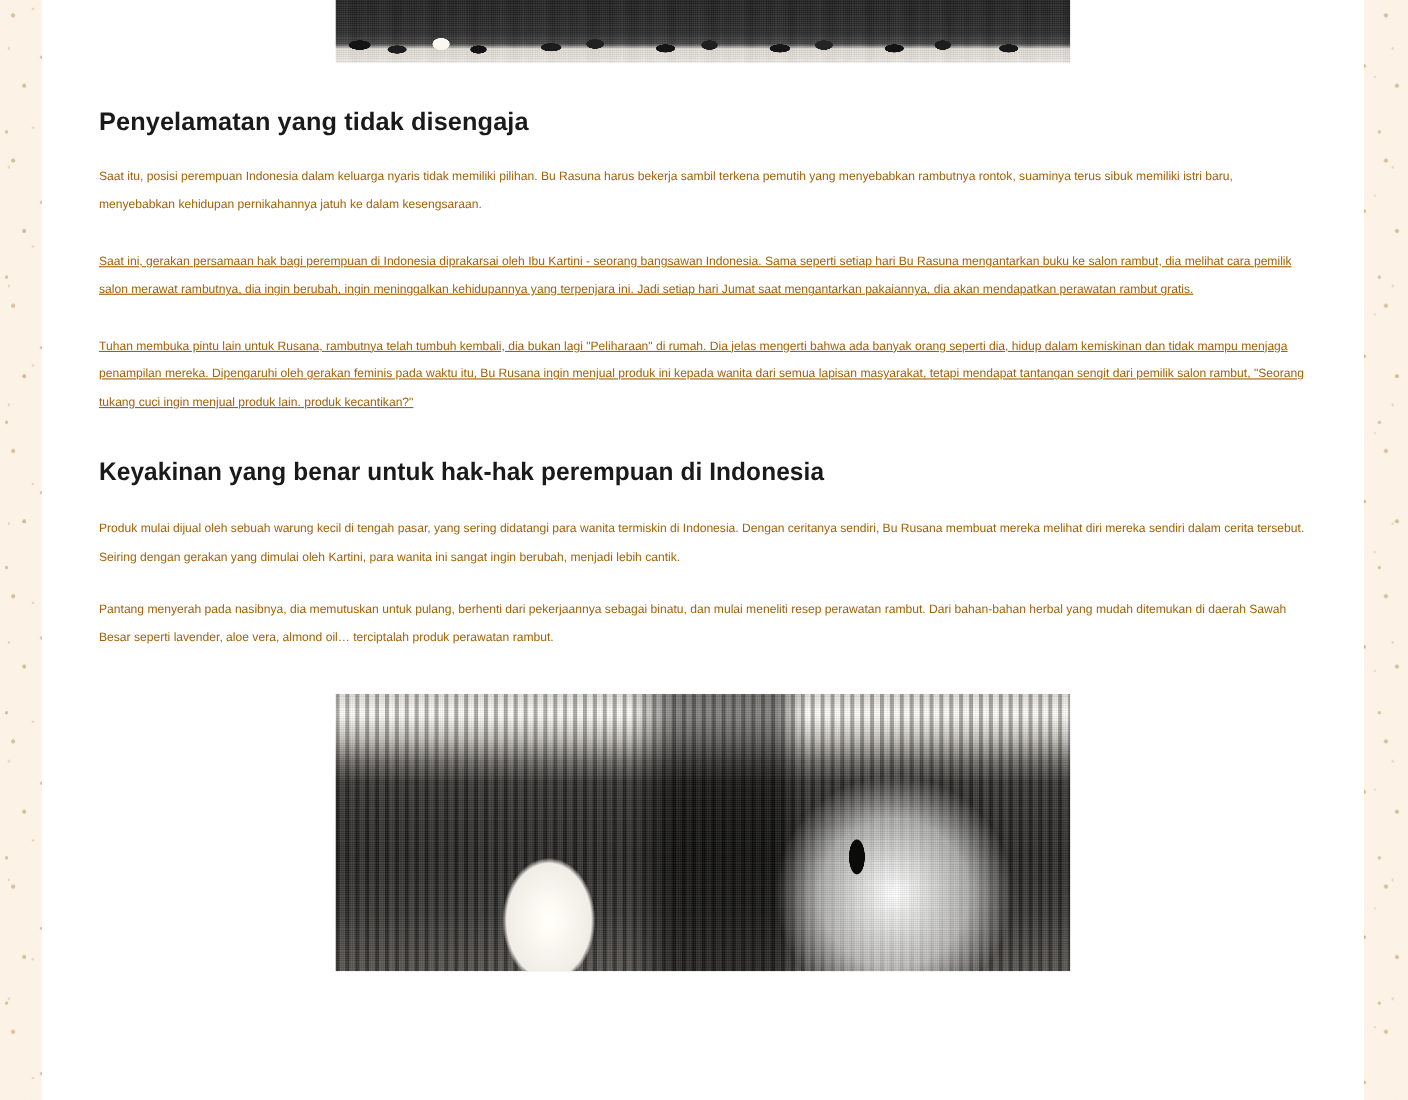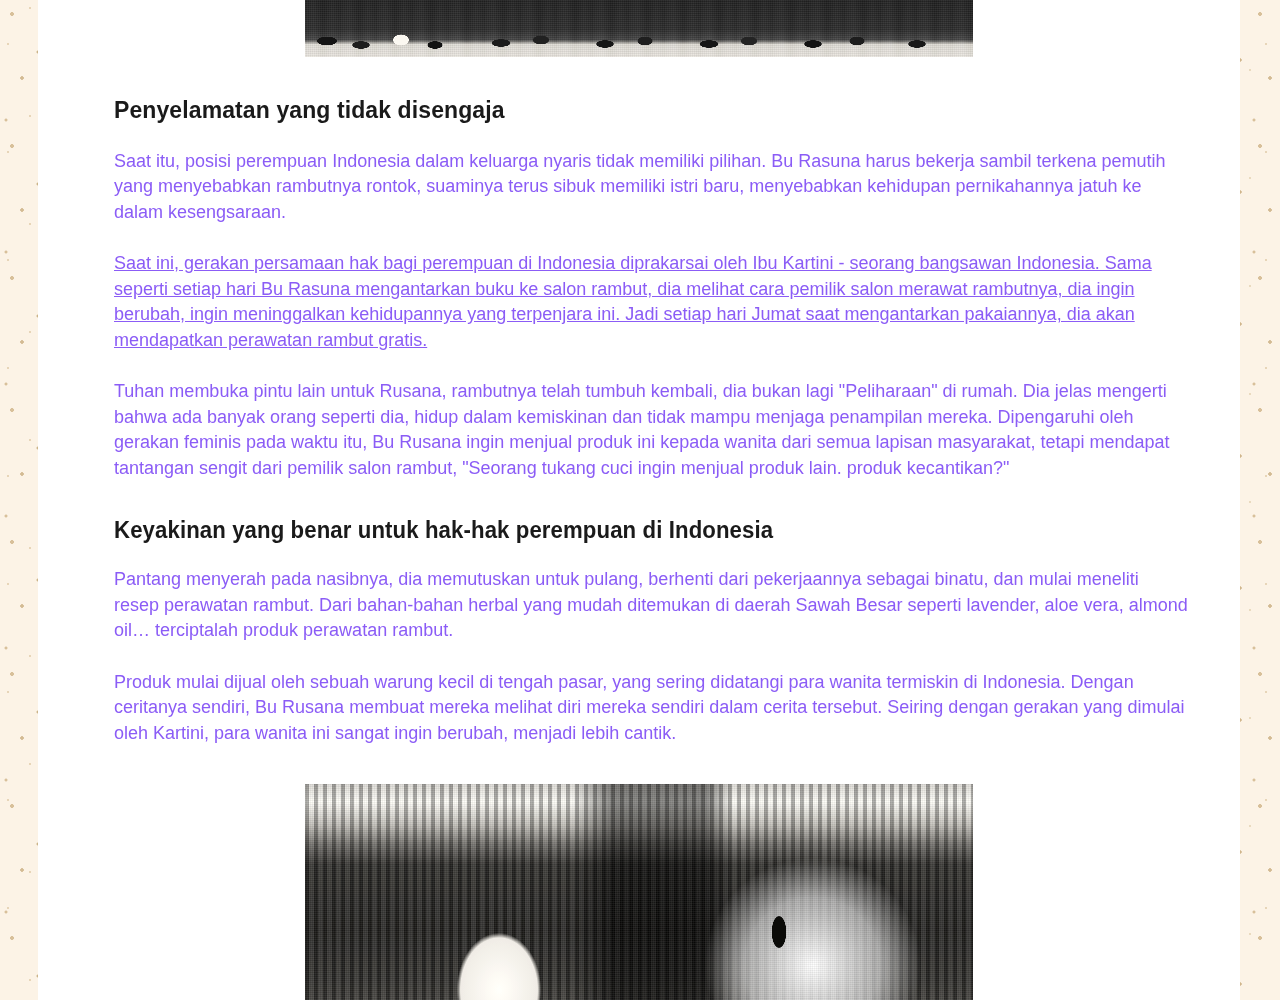--- a/index.html
+++ b/index.html
@@ -195,43 +195,42 @@
     pointer-events: none;
     background-image:
       repeating-linear-gradient(0deg, rgba(255,255,255,0.05) 0 1px, rgba(0,0,0,0.05) 1px 2px),
       repeating-linear-gradient(90deg, rgba(255,255,255,0.04) 0 1px, rgba(0,0,0,0.04) 1px 2px);
     opacity: .85;
   }
 
   
   .body-wrap {
     padding: 0 52px 0 52px;
-    margin-left: 24px;
   }
   h2.heading {
     font-size: 23px;
     font-weight: bold;
     color: #1a1a1a;
     margin: 0;
     letter-spacing: 0.1px;
     line-height: 1.25;
   }
   h2.heading-1 { margin-top: 39px; }
   h2.heading-2 { margin-top: 35px; font-stretch: condensed; transform: scaleX(0.965); transform-origin: left center; }
 
   p.para {
-    font-size: 18px;
+    font-size: 11px;
     line-height: 25.5px;
-    color: #8b5cf6;
+    color: #a16207;
     margin: 0;
     text-align: left;
   }
   p.p1 { margin-top: 24px; }
   p.p2 { margin-top: 26px; text-decoration: underline; }
-  p.p3 { margin-top: 26px; }
+  p.p3 { margin-top: 26px; text-decoration: underline; }
   p.p4 { margin-top: 22px; }
   p.p5 { margin-top: 26px; }
 </style>
 </head>
 <body>
 
 <div class="page-bg"></div>
 
 <div class="sheet">
   <article class="article">
@@ -247,23 +246,23 @@
       <h2 class="heading heading-1">Penyelamatan yang tidak disengaja</h2>
 
       <p class="para p1">Saat itu, posisi perempuan Indonesia dalam keluarga nyaris tidak memiliki pilihan. Bu Rasuna harus bekerja sambil terkena pemutih yang menyebabkan rambutnya rontok, suaminya terus sibuk memiliki istri baru, menyebabkan kehidupan pernikahannya jatuh ke dalam kesengsaraan.</p>
 
       <p class="para p2">Saat ini, gerakan persamaan hak bagi perempuan di Indonesia diprakarsai oleh Ibu Kartini - seorang bangsawan Indonesia. Sama seperti setiap hari Bu Rasuna mengantarkan buku ke salon rambut, dia melihat cara pemilik salon merawat rambutnya, dia ingin berubah, ingin meninggalkan kehidupannya yang terpenjara ini. Jadi setiap hari Jumat saat mengantarkan pakaiannya, dia akan mendapatkan perawatan rambut gratis.</p>
 
       <p class="para p3">Tuhan membuka pintu lain untuk Rusana, rambutnya telah tumbuh kembali, dia bukan lagi "Peliharaan" di rumah. Dia jelas mengerti bahwa ada banyak orang seperti dia, hidup dalam kemiskinan dan tidak mampu menjaga penampilan mereka. Dipengaruhi oleh gerakan feminis pada waktu itu, Bu Rusana ingin menjual produk ini kepada wanita dari semua lapisan masyarakat, tetapi mendapat tantangan sengit dari pemilik salon rambut, "Seorang tukang cuci ingin menjual produk lain. produk kecantikan?"</p>
 
       <h2 class="heading heading-2">Keyakinan yang benar untuk hak-hak perempuan di Indonesia</h2>
 
+      <p class="para p5">Produk mulai dijual oleh sebuah warung kecil di tengah pasar, yang sering didatangi para wanita termiskin di Indonesia. Dengan ceritanya sendiri, Bu Rusana membuat mereka melihat diri mereka sendiri dalam cerita tersebut. Seiring dengan gerakan yang dimulai oleh Kartini, para wanita ini sangat ingin berubah, menjadi lebih cantik.</p>
+
       <p class="para p4">Pantang menyerah pada nasibnya, dia memutuskan untuk pulang, berhenti dari pekerjaannya sebagai binatu, dan mulai meneliti resep perawatan rambut. Dari bahan-bahan herbal yang mudah ditemukan di daerah Sawah Besar seperti lavender, aloe vera, almond oil… terciptalah produk perawatan rambut.</p>
-
-      <p class="para p5">Produk mulai dijual oleh sebuah warung kecil di tengah pasar, yang sering didatangi para wanita termiskin di Indonesia. Dengan ceritanya sendiri, Bu Rusana membuat mereka melihat diri mereka sendiri dalam cerita tersebut. Seiring dengan gerakan yang dimulai oleh Kartini, para wanita ini sangat ingin berubah, menjadi lebih cantik.</p>
 
     </div>
 
     <figure class="figure figure-bottom">
       <div class="photo-warung">
         <div class="grain"></div>
       </div>
     </figure>
 
   </article>

